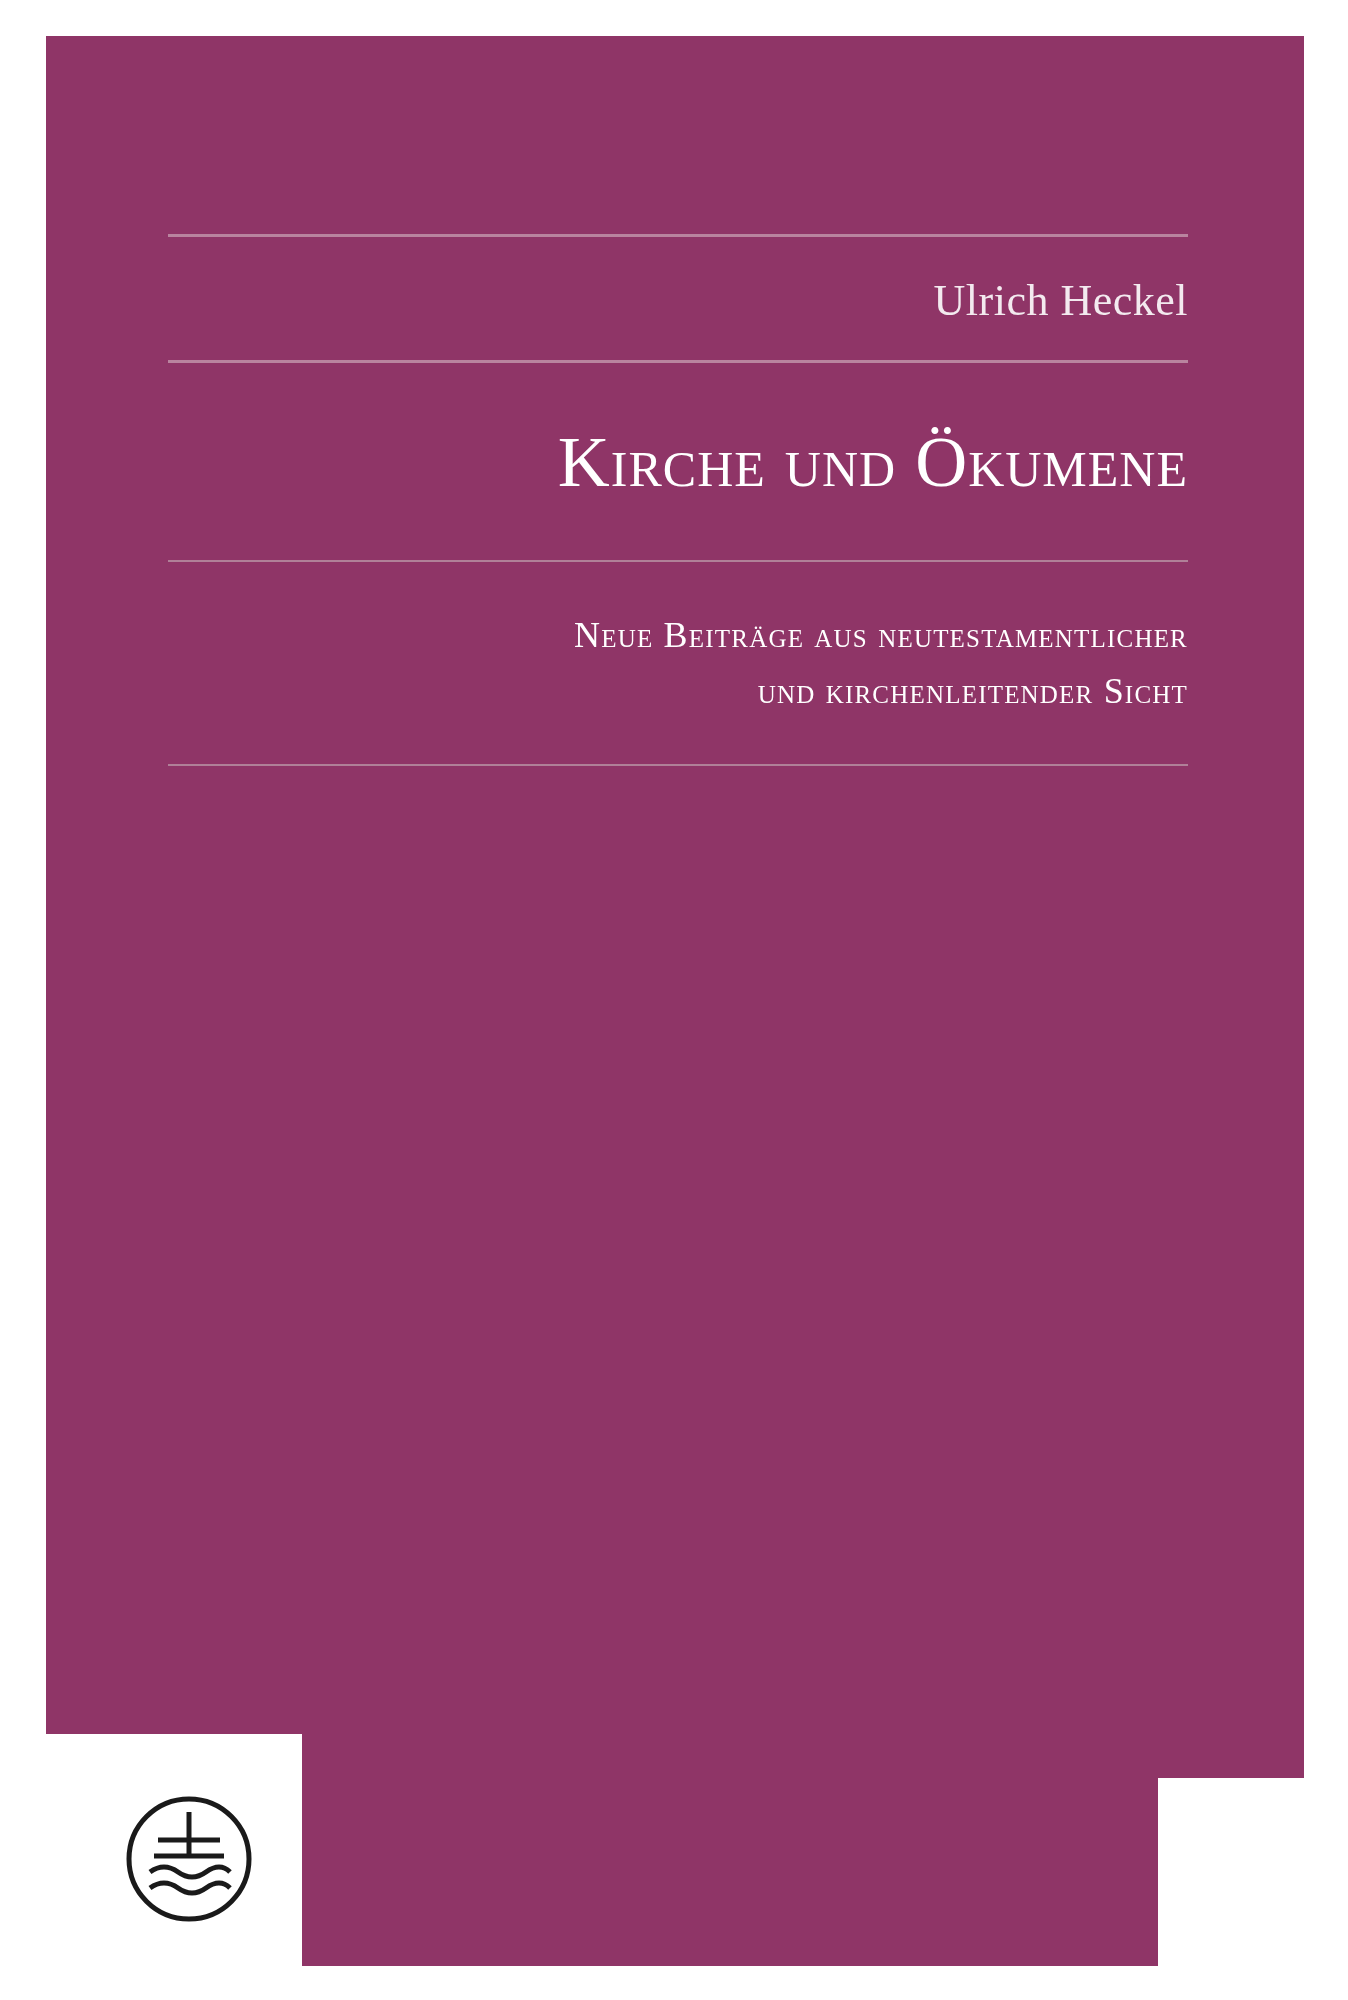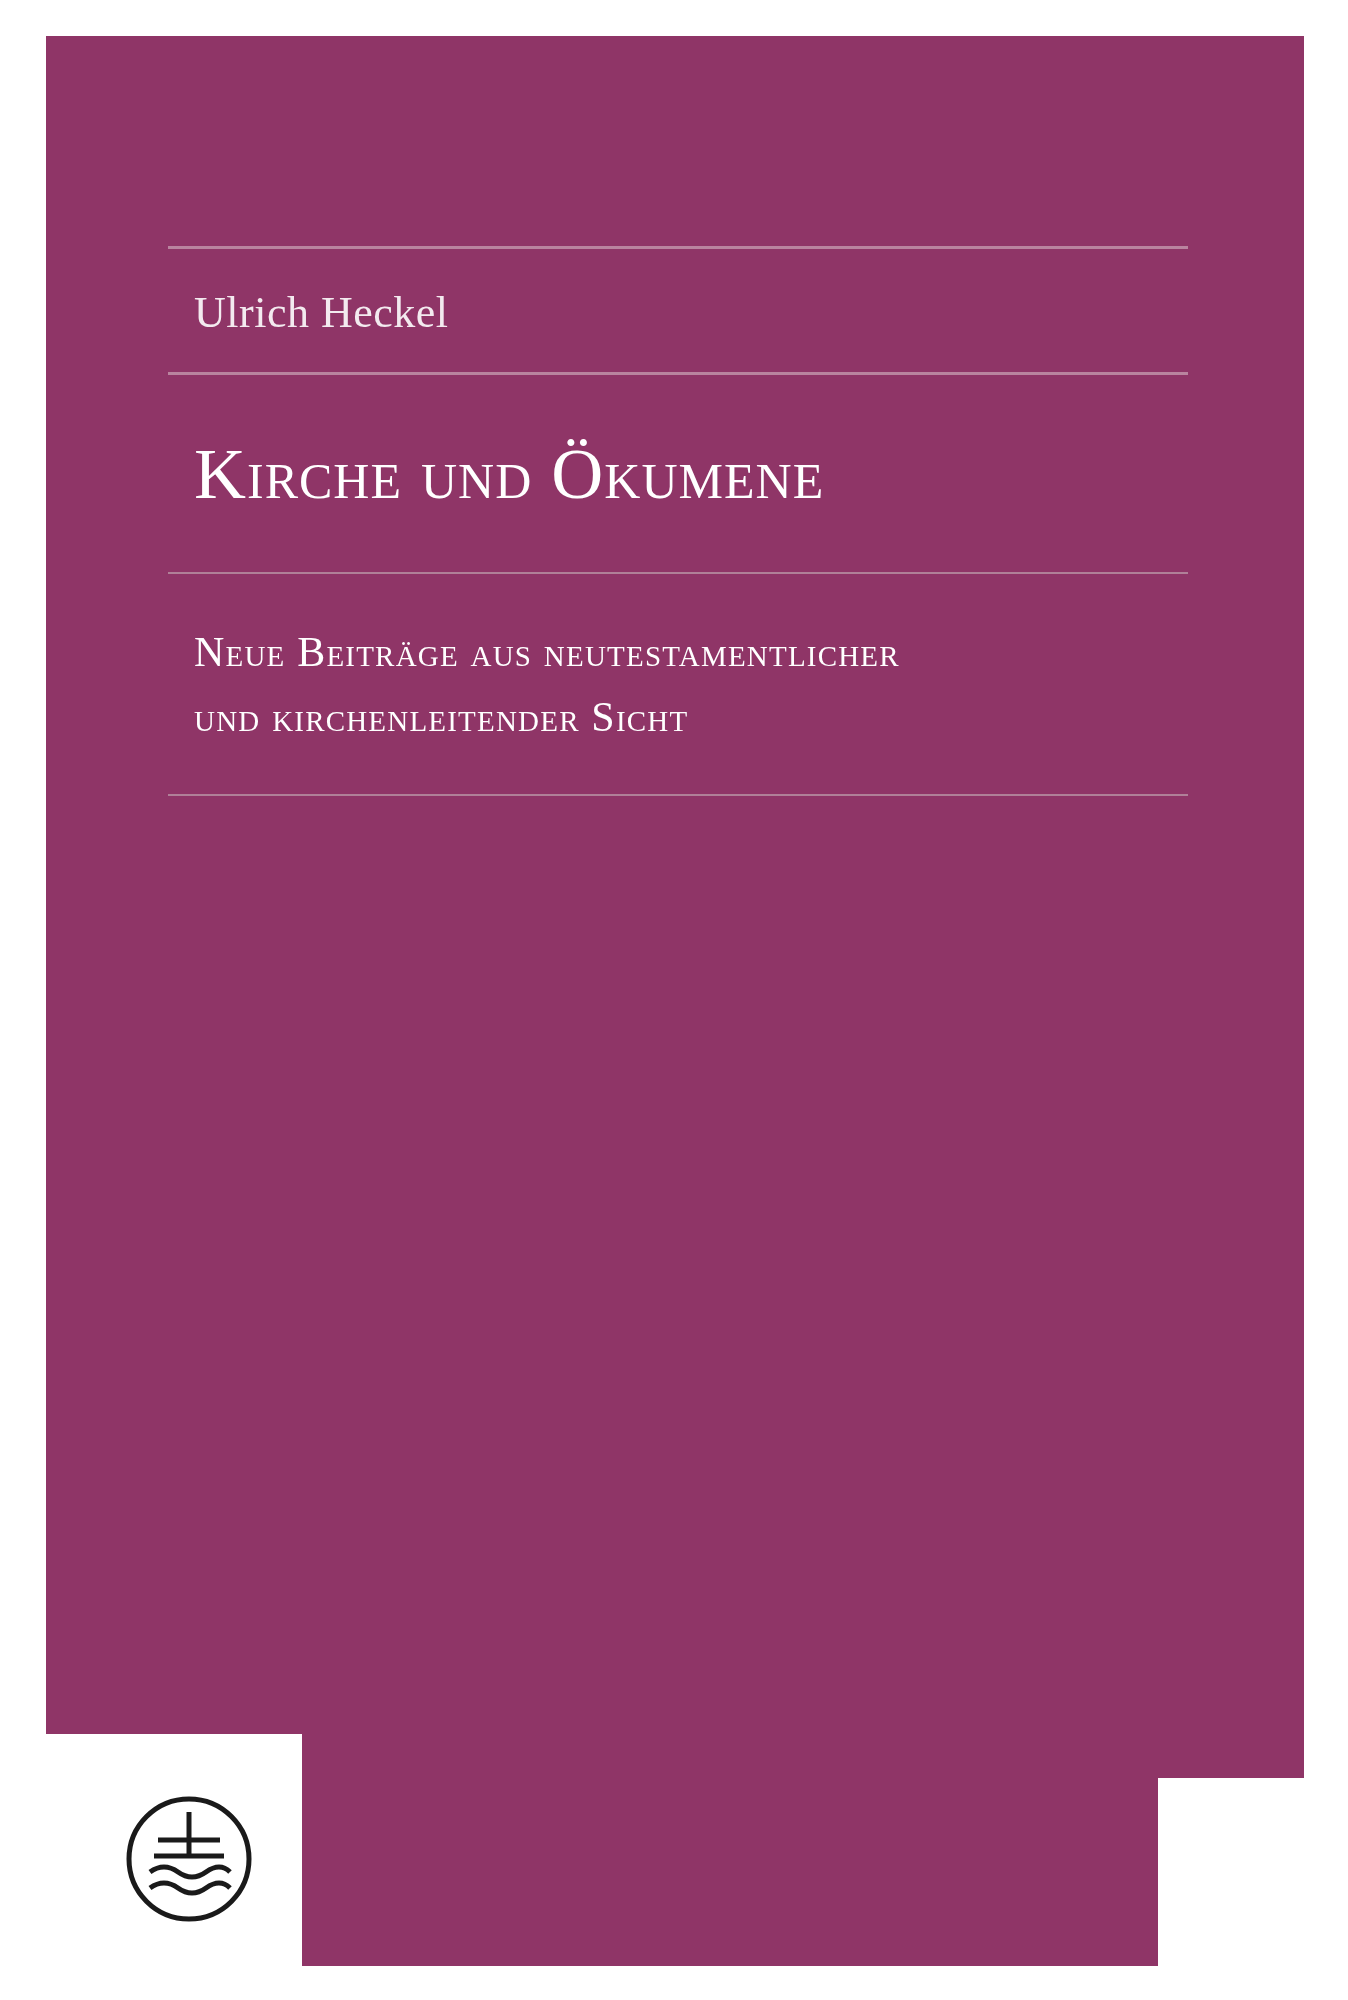--- a/index.html
+++ b/index.html
@@ -20,22 +20,23 @@
     top: 36px;
     width: 1258px;
     height: 1930px;
     background: #8f3567;
   }
 
   
   .content {
     position: absolute;
     left: 122px;       
-    top: 210px;
+    top: 198px;
     width: 1020px;
+    text-align: right;
   }
 
   .rule {
     height: 3px;
     background: #b9849f;
     width: 100%;
   }
 
   .rule.thin {
     height: 2px;
@@ -61,21 +62,21 @@
     font-variant: small-caps;
     white-space: nowrap;
   }
 
   .subtitle-block {
     padding: 46px 0 44px 26px;
   }
 
   .subtitle-line {
     color: #ffffff;
-    font-size: 42px;
+    font-size: 36px;
     line-height: 1.55;
     letter-spacing: 1.2px;
     font-variant: small-caps;
     white-space: nowrap;
   }
 
   
   .notch-left {
     position: absolute;
     left: 0;

